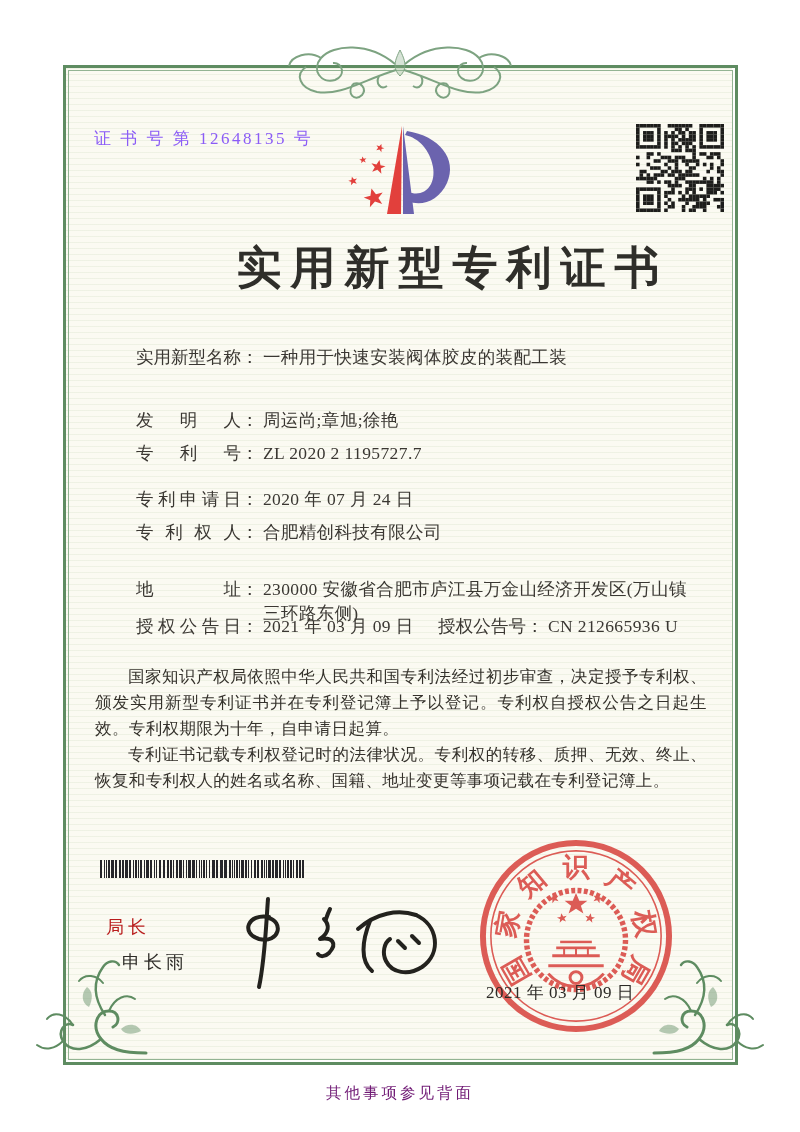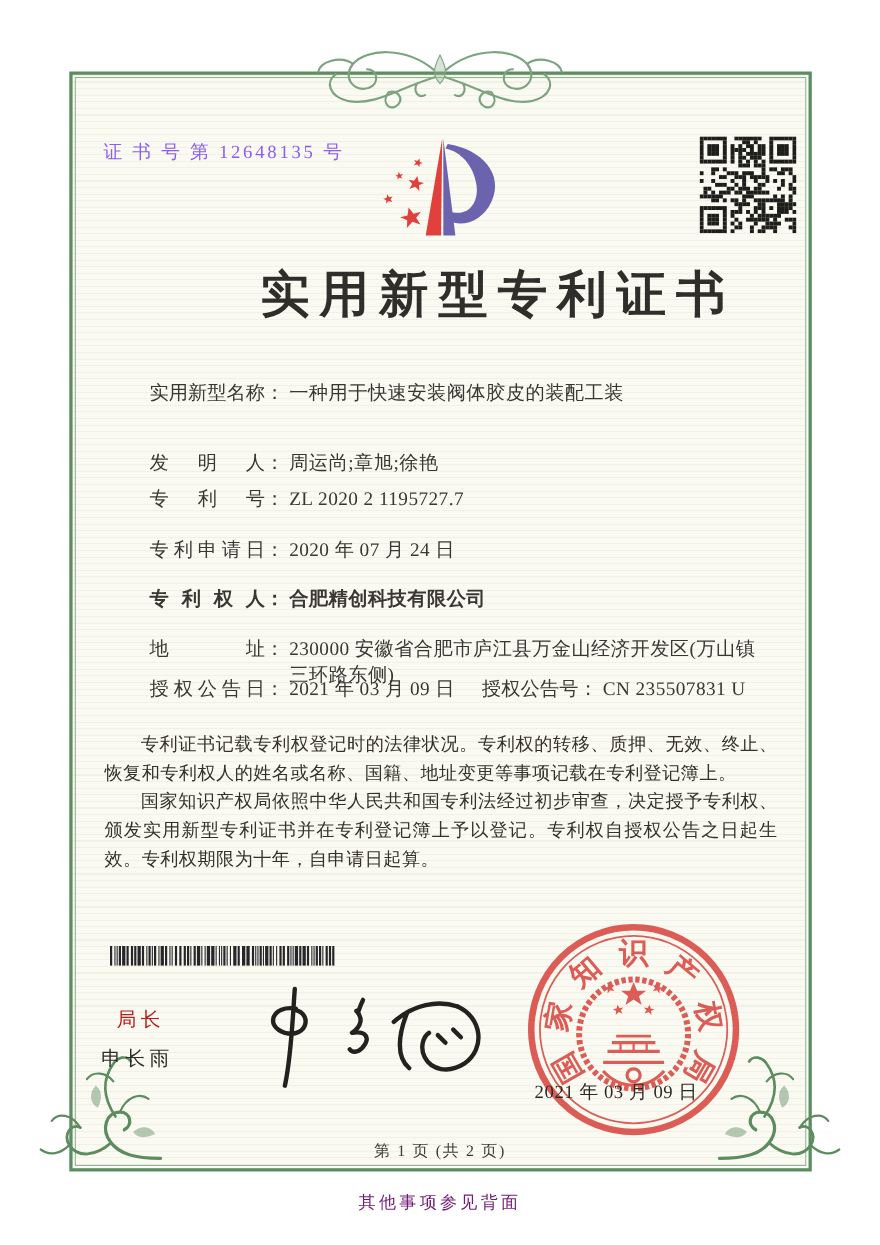--- a/index.html
+++ b/index.html
@@ -32,21 +32,21 @@
   .frow .val{display:inline-block;vertical-align:top;letter-spacing:0.4px;}
   .frow .val.wrap{white-space:normal;width:436px;}
   .frow .pair2{position:absolute;left:302px;top:0;}
   .frow .pair2 .lbl{width:88px;}
   .paras{position:absolute;left:95px;top:664px;width:612px;font-size:16.5px;line-height:26px;color:#34312b;text-align:justify;letter-spacing:0.4px;}
   .paras p{margin:0;text-indent:2em;}
   .barcode{position:absolute;left:100px;top:860px;width:206px;height:18px;}
   .barcode svg{fill:#26262a;}
   .signer-title{position:absolute;left:106px;top:915px;font-size:18px;letter-spacing:4px;
     font-family:"Liberation Sans","DejaVu Sans",sans-serif;color:#b91c1c;}
-  .signer-name{position:absolute;left:92px;top:950px;font-size:18px;letter-spacing:4px;
+  .signer-name{position:absolute;left:122px;top:950px;font-size:18px;letter-spacing:4px;
     font-family:Liberation Serif, serif;color:#2e2c28;}
   .signature{position:absolute;left:212px;top:885px;width:240px;height:110px;}
   .signature path{stroke:#23221e;stroke-width:4;fill:none;stroke-linecap:round;stroke-linejoin:round;}
   .seal{position:absolute;left:477px;top:837px;width:198px;height:198px;opacity:0.87;}
   .seal *{stroke:var(--red);}
   .seal .fillred{fill:var(--red);stroke:none;}
   .seal text{fill:var(--red);stroke:none;font-size:27px;font-weight:700;font-family:"Liberation Serif","DejaVu Serif",serif;}
   .seal-date{position:absolute;left:486px;top:981px;font-size:17px;letter-spacing:0.5px;color:#2c2a26;}
   .page-no{position:absolute;left:0;top:1037px;width:100%;text-align:center;font-size:14.5px;letter-spacing:1.5px;color:#3c3a34;}
   .back-note{position:absolute;left:0;top:1083px;width:100%;text-align:center;font-size:15.5px;letter-spacing:3px;color:#701a75;}
@@ -466,41 +466,41 @@
       <span class="val">周运尚;章旭;徐艳</span>
     </div>
     <div class="frow" style="top:103px;">
       <span class="lbl">专利号</span><span class="colon">：</span>
       <span class="val">ZL 2020 2 1195727.7</span>
     </div>
     <div class="frow" style="top:149px;">
       <span class="lbl">专利申请日</span><span class="colon">：</span>
       <span class="val">2020 年 07 月 24 日</span>
     </div>
-    <div class="frow" style="top:194px;font-weight:bold;">
+    <div class="frow" style="top:182px;">
       <span class="lbl">专利权人</span><span class="colon">：</span>
       <span class="val">合肥精创科技有限公司</span>
     </div>
     <div class="frow" style="top:239px;">
       <span class="lbl">地址</span><span class="colon">：</span>
       <span class="val wrap">230000 安徽省合肥市庐江县万金山经济开发区(万山镇三环路东侧)</span>
     </div>
     <div class="frow" style="top:276px;">
       <span class="lbl">授权公告日</span><span class="colon">：</span>
       <span class="val">2021 年 03 月 09 日</span>
       <span class="pair2">
         <span class="lbl">授权公告号</span><span class="colon">：</span>
-        <span class="val">CN 235507831 U</span>
+        <span class="val">CN 212665936 U</span>
       </span>
     </div>
   </div>
 
   <div class="paras">
+    <p>国家知识产权局依照中华人民共和国专利法经过初步审查，决定授予专利权、颁发实用新型专利证书并在专利登记簿上予以登记。专利权自授权公告之日起生效。专利权期限为十年，自申请日起算。</p>
     <p>专利证书记载专利权登记时的法律状况。专利权的转移、质押、无效、终止、恢复和专利权人的姓名或名称、国籍、地址变更等事项记载在专利登记簿上。</p>
-    <p>国家知识产权局依照中华人民共和国专利法经过初步审查，决定授予专利权、颁发实用新型专利证书并在专利登记簿上予以登记。专利权自授权公告之日起生效。专利权期限为十年，自申请日起算。</p>
   </div>
 
   <div class="barcode">
     <svg id="barcode-svg" viewBox="0 0 206 18" width="206" height="18">
         <rect x="0" y="0" width="2" height="18"></rect>
         <rect x="4" y="0" width="1" height="18"></rect>
         <rect x="6" y="0" width="1" height="18"></rect>
         <rect x="8" y="0" width="2" height="18"></rect>
         <rect x="11" y="0" width="3" height="18"></rect>
         <rect x="15" y="0" width="2" height="18"></rect>
@@ -606,16 +606,15 @@
       <path d="M76,120 h48" fill="none" stroke-width="3"></path>
       <path d="M72,130 h56" fill="none" stroke-width="3"></path>
       <path d="M88,112 v8 M100,112 v8 M112,112 v8" fill="none" stroke-width="2"></path>
       <circle cx="100" cy="142" r="6" fill="none" stroke-width="3"></circle>
       <path d="M72,138 C80,147 90,151 100,151 C110,151 120,147 128,138" fill="none" stroke-width="3"></path>
     </g>
   </svg>
 
   <div class="seal-date">2021 年 03 月 09 日</div>
 
-  <div class="page-no">第 1 页 (共 2 页)</div>
   <div class="back-note">其他事项参见背面</div>
 
 </div>
 
 </body></html>

